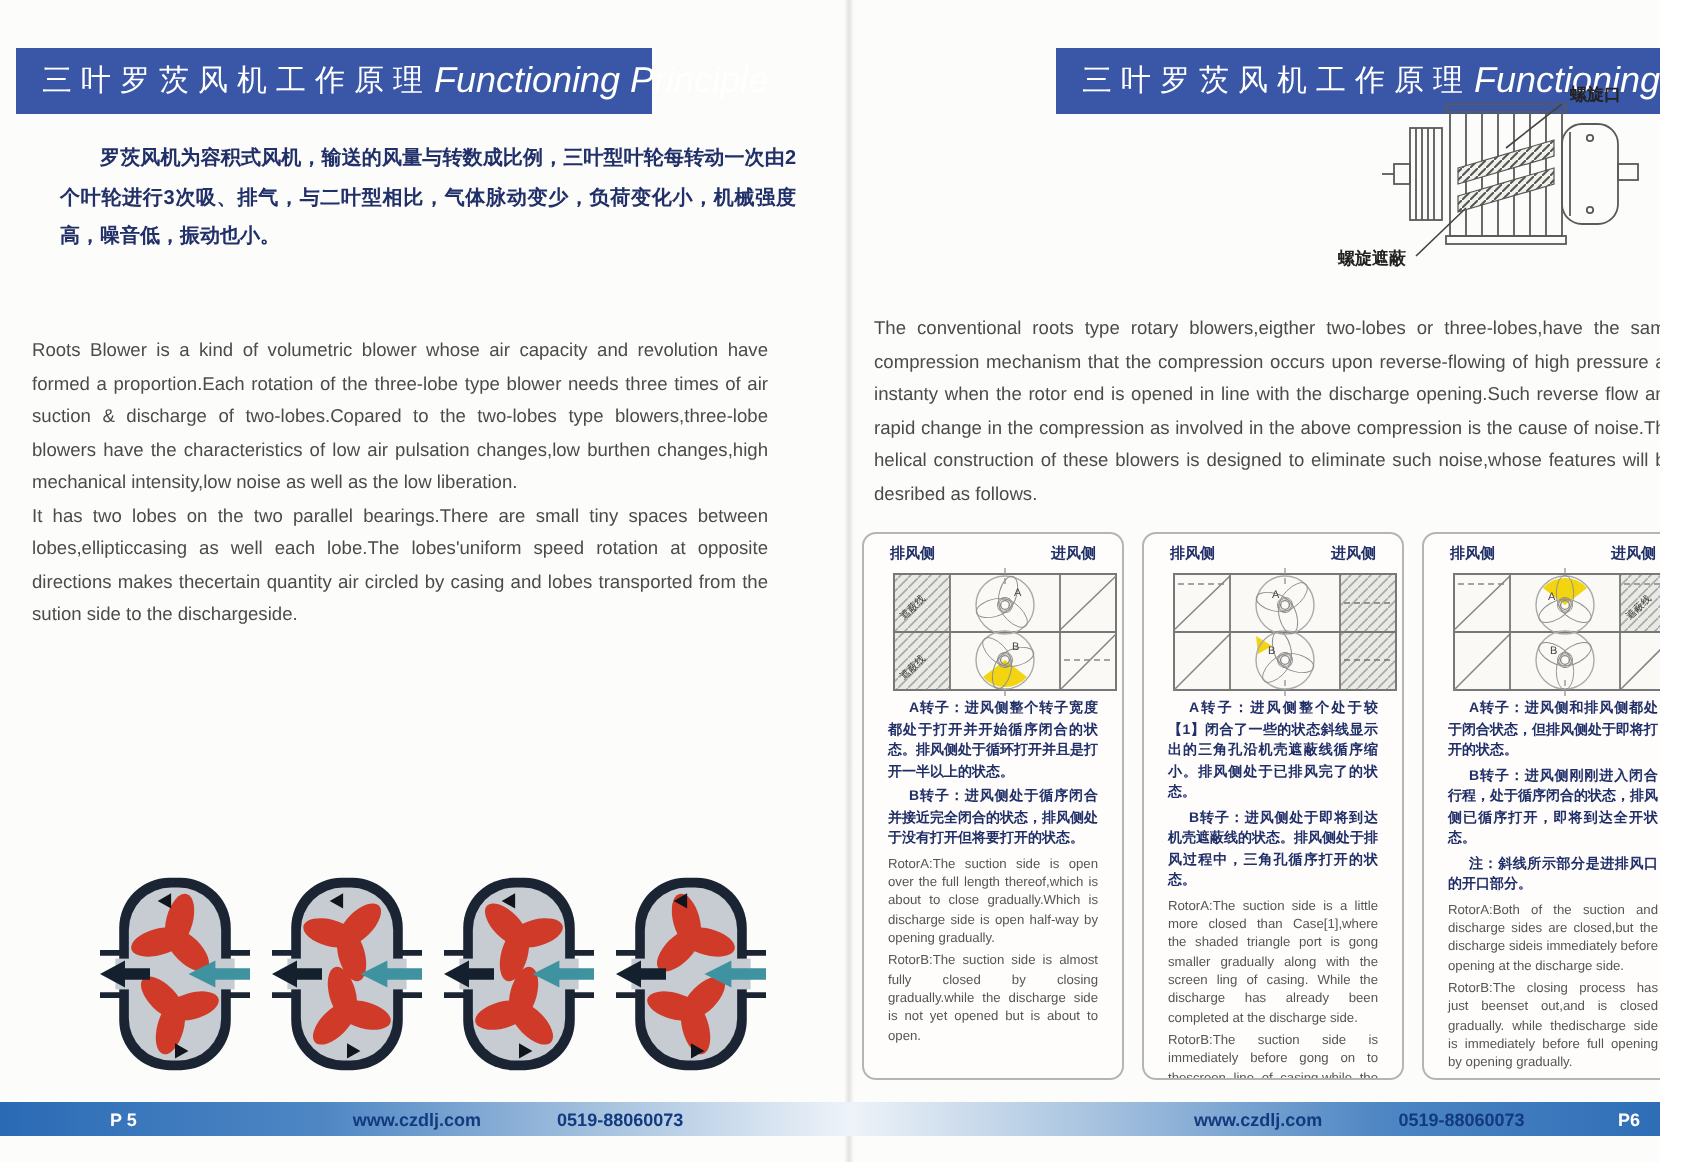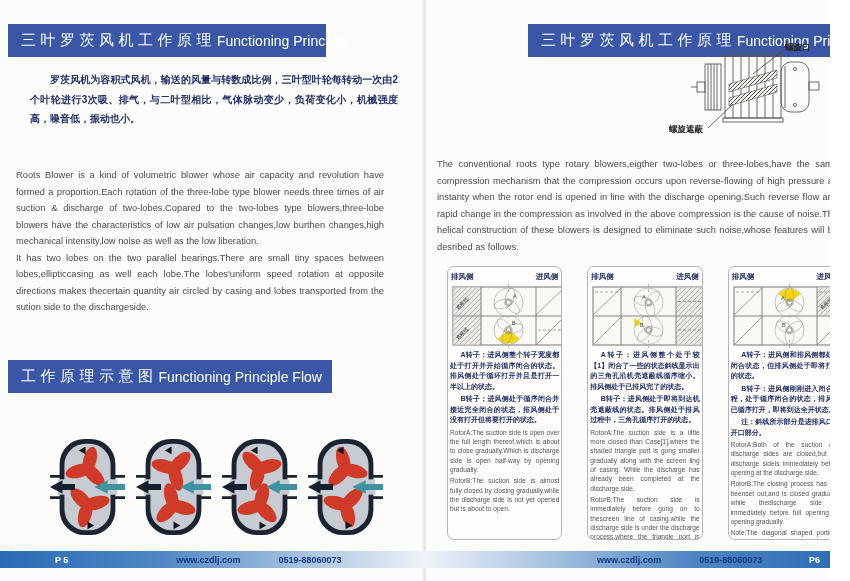--- a/index.html
+++ b/index.html
@@ -4,21 +4,21 @@
 <style>
   html,body{margin:0;padding:0;}
   body{width:850px;height:581px;background:#ffffff;font-family:"Liberation Sans","DejaVu Sans",sans-serif;}
   .spread{position:relative;width:830px;height:581px;background:#fcfcfa;overflow:hidden;}
   .gutter{position:absolute;left:422px;top:0;width:5px;height:581px;
     background:linear-gradient(to right,rgba(0,0,0,0),rgba(0,0,0,.10),rgba(0,0,0,0));}
   
   .banner{position:absolute;background:#3a57a7;color:#fff;display:flex;align-items:center;
     padding-left:13px;box-sizing:border-box;}
   .banner .cn{font-size:15px;letter-spacing:4.5px;font-weight:500;white-space:nowrap;}
-  .banner .en{font-size:14px;white-space:nowrap;margin-left:1px;}
+  .banner .en{font-size:18px;white-space:nowrap;margin-left:1px;font-style:italic;}
   .banner-l1{left:8px;top:24px;width:318px;height:33px;}
   .banner-l2{left:8px;top:360px;width:324px;height:33px;}
   .banner-r1{left:528px;top:24px;width:314px;height:33px;}
   
   .cn-text{position:absolute;color:#223069;font-weight:bold;font-size:10px;line-height:1.95;text-align:justify;}
   .cn-text p{margin:0;text-indent:2em;}
   .cn-left{left:30px;top:70px;width:368px;}
   .cn-right{left:437px;top:82px;width:262px;}
   
   .en-text{position:absolute;color:#4b4b4b;font-size:9.3px;line-height:1.78;text-align:justify;}
@@ -26,21 +26,21 @@
   .en-left{left:16px;top:167px;width:368px;}
   .en-right{left:437px;top:156px;width:401px;}
   
   .flow-row{position:absolute;left:50px;top:430px;width:336px;height:114px;display:flex;gap:11px;align-items:center;}
   .flow-svg{width:75px;height:110px;}
   
   .tech-drawing{position:absolute;left:663px;top:36px;width:185px;height:114px;}
   
   .cards{position:absolute;left:431px;top:266px;width:412px;display:flex;gap:9px;}
   .card{width:131px;height:274px;border:1px solid #b5b5b5;border-radius:7px;background:#fefdfb;
-    padding:4px 2px;box-sizing:border-box;overflow:hidden;margin-left:16px;}
+    padding:4px 12px;box-sizing:border-box;overflow:hidden;}
   .diag-labels{display:flex;justify-content:space-between;font-size:7.5px;font-weight:bold;color:#223069;
     padding:1px 1px 2px;}
   .card-svg{width:117px;height:64px;display:block;margin:0 auto;}
   .card-cn{font-size:7px;line-height:1.5;color:#223069;font-weight:bold;text-align:justify;text-indent:1.5em;margin:2px 0 0;}
   .card-en{font-size:6.6px;line-height:1.42;color:#555;text-align:justify;margin:2px 0 0;}
   
   .footer{position:absolute;top:551px;height:17px;width:425px;display:flex;align-items:center;
     font-size:9px;font-weight:bold;box-sizing:border-box;}
   .footer-left{left:0;background:linear-gradient(to right,#2a6ab5 0%,#4f87c4 38%,#a9c4e0 72%,#eef3f9 100%);}
   .footer-right{left:425px;background:linear-gradient(to right,#eef3f9 0%,#a9c4e0 28%,#4f87c4 62%,#2a6ab5 100%);}
@@ -87,24 +87,20 @@
 
   <div class="cn-text cn-left">
     <p>罗茨风机为容积式风机，输送的风量与转数成比例，三叶型叶轮每转动一次由2个叶轮进行3次吸、排气，与二叶型相比，气体脉动变少，负荷变化小，机械强度高，噪音低，振动也小。</p>
   </div>
 
   <div class="en-text en-left">
     <p>Roots Blower is a kind of volumetric blower whose air capacity and revolution have formed a proportion.Each rotation of the three-lobe type blower needs three times of air suction &amp; discharge of two-lobes.Copared to the two-lobes type blowers,three-lobe blowers have the characteristics of low air pulsation changes,low burthen changes,high mechanical intensity,low noise as well as the low liberation.</p>
     <p>It has two lobes on the two parallel bearings.There are small tiny spaces between lobes,ellipticcasing as well each lobe.The lobes'uniform speed rotation at opposite directions makes thecertain quantity air circled by casing and lobes transported from the sution side to the dischargeside.</p>
   </div>
 
-  <div class="banner banner-l2">
-    <span class="cn">工作原理示意图</span>
-    <span class="en">Functioning Principle Flow</span>
-  </div>
 
   <div class="flow-row">
 
     <svg class="flow-svg" viewBox="0 0 78 112">
       <path d="M0,45 H14 M0,67 H14 M64,45 H78 M64,67 H78" stroke="#1b2433" stroke-width="3"></path>
       <rect x="10" y="6" width="58" height="100" rx="26" fill="#1b2433"></rect>
       <rect x="15" y="11" width="48" height="90" rx="22" fill="#c7ccd3"></rect>
       <rect x="8" y="48" width="9" height="16" fill="#c7ccd3"></rect>
       <rect x="61" y="48" width="9" height="16" fill="#c7ccd3"></rect>
       <use href="#lobe3" fill="#cf3b28" transform="translate(39,37) rotate(15) scale(0.92)"></use>

